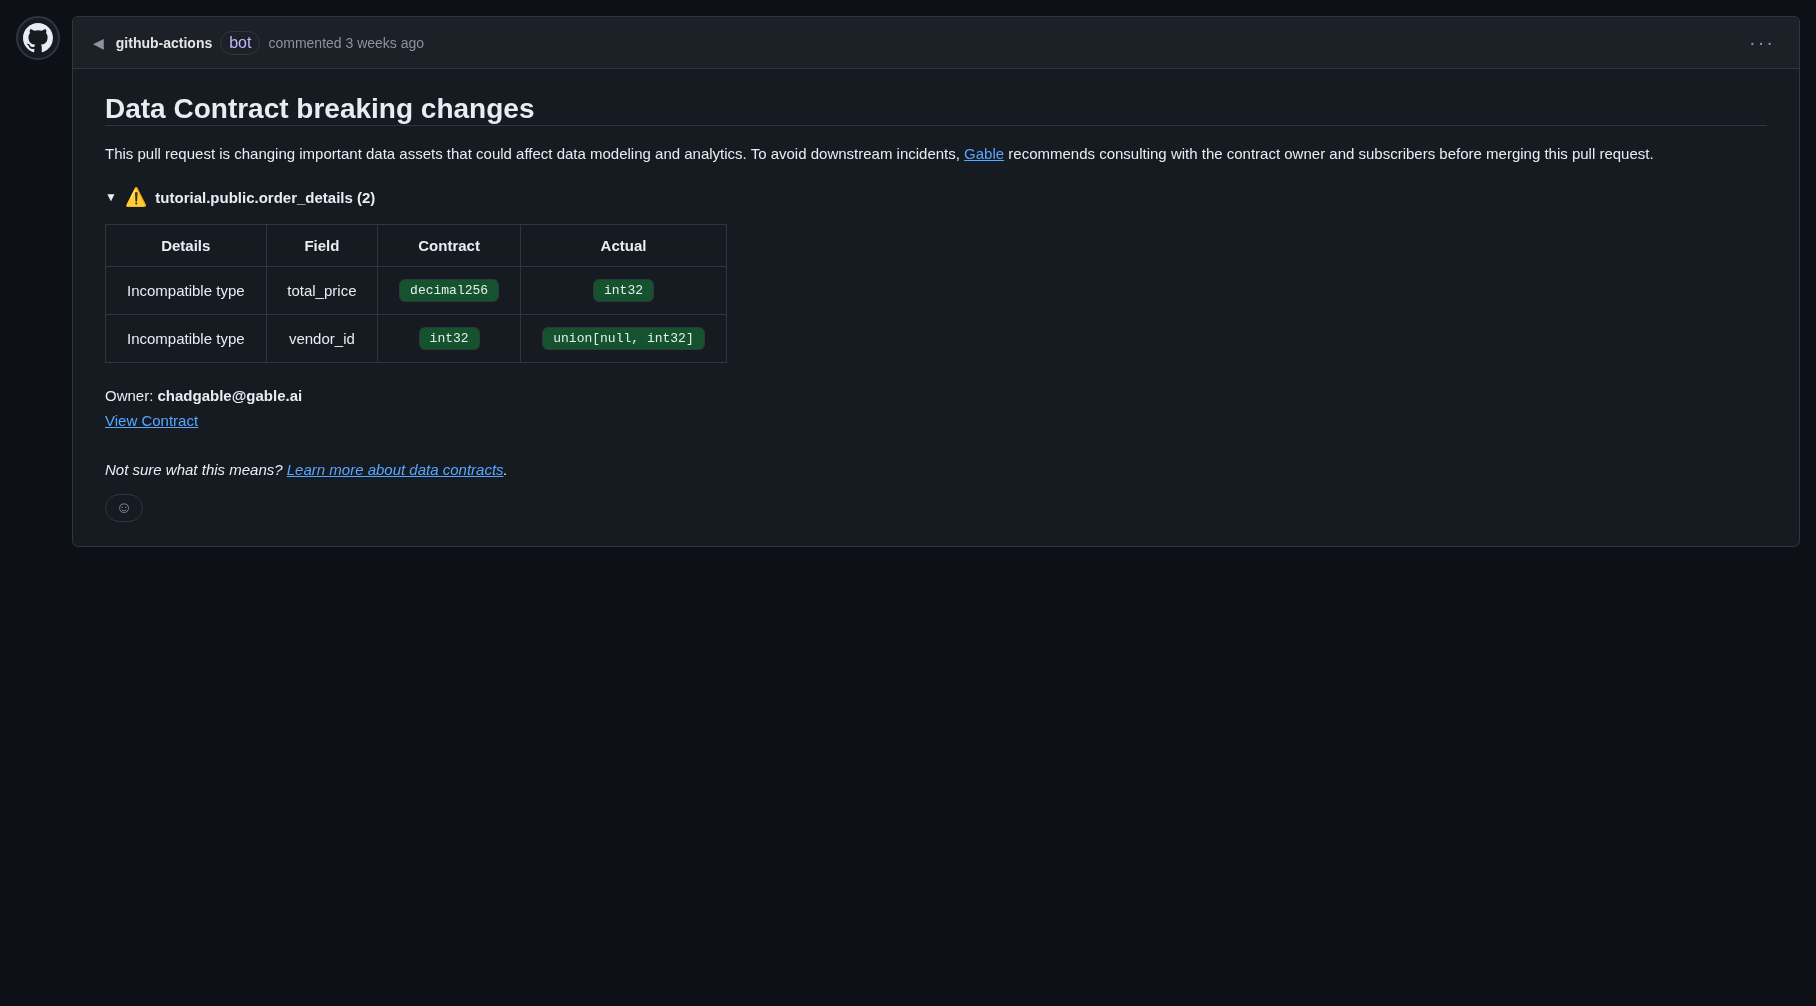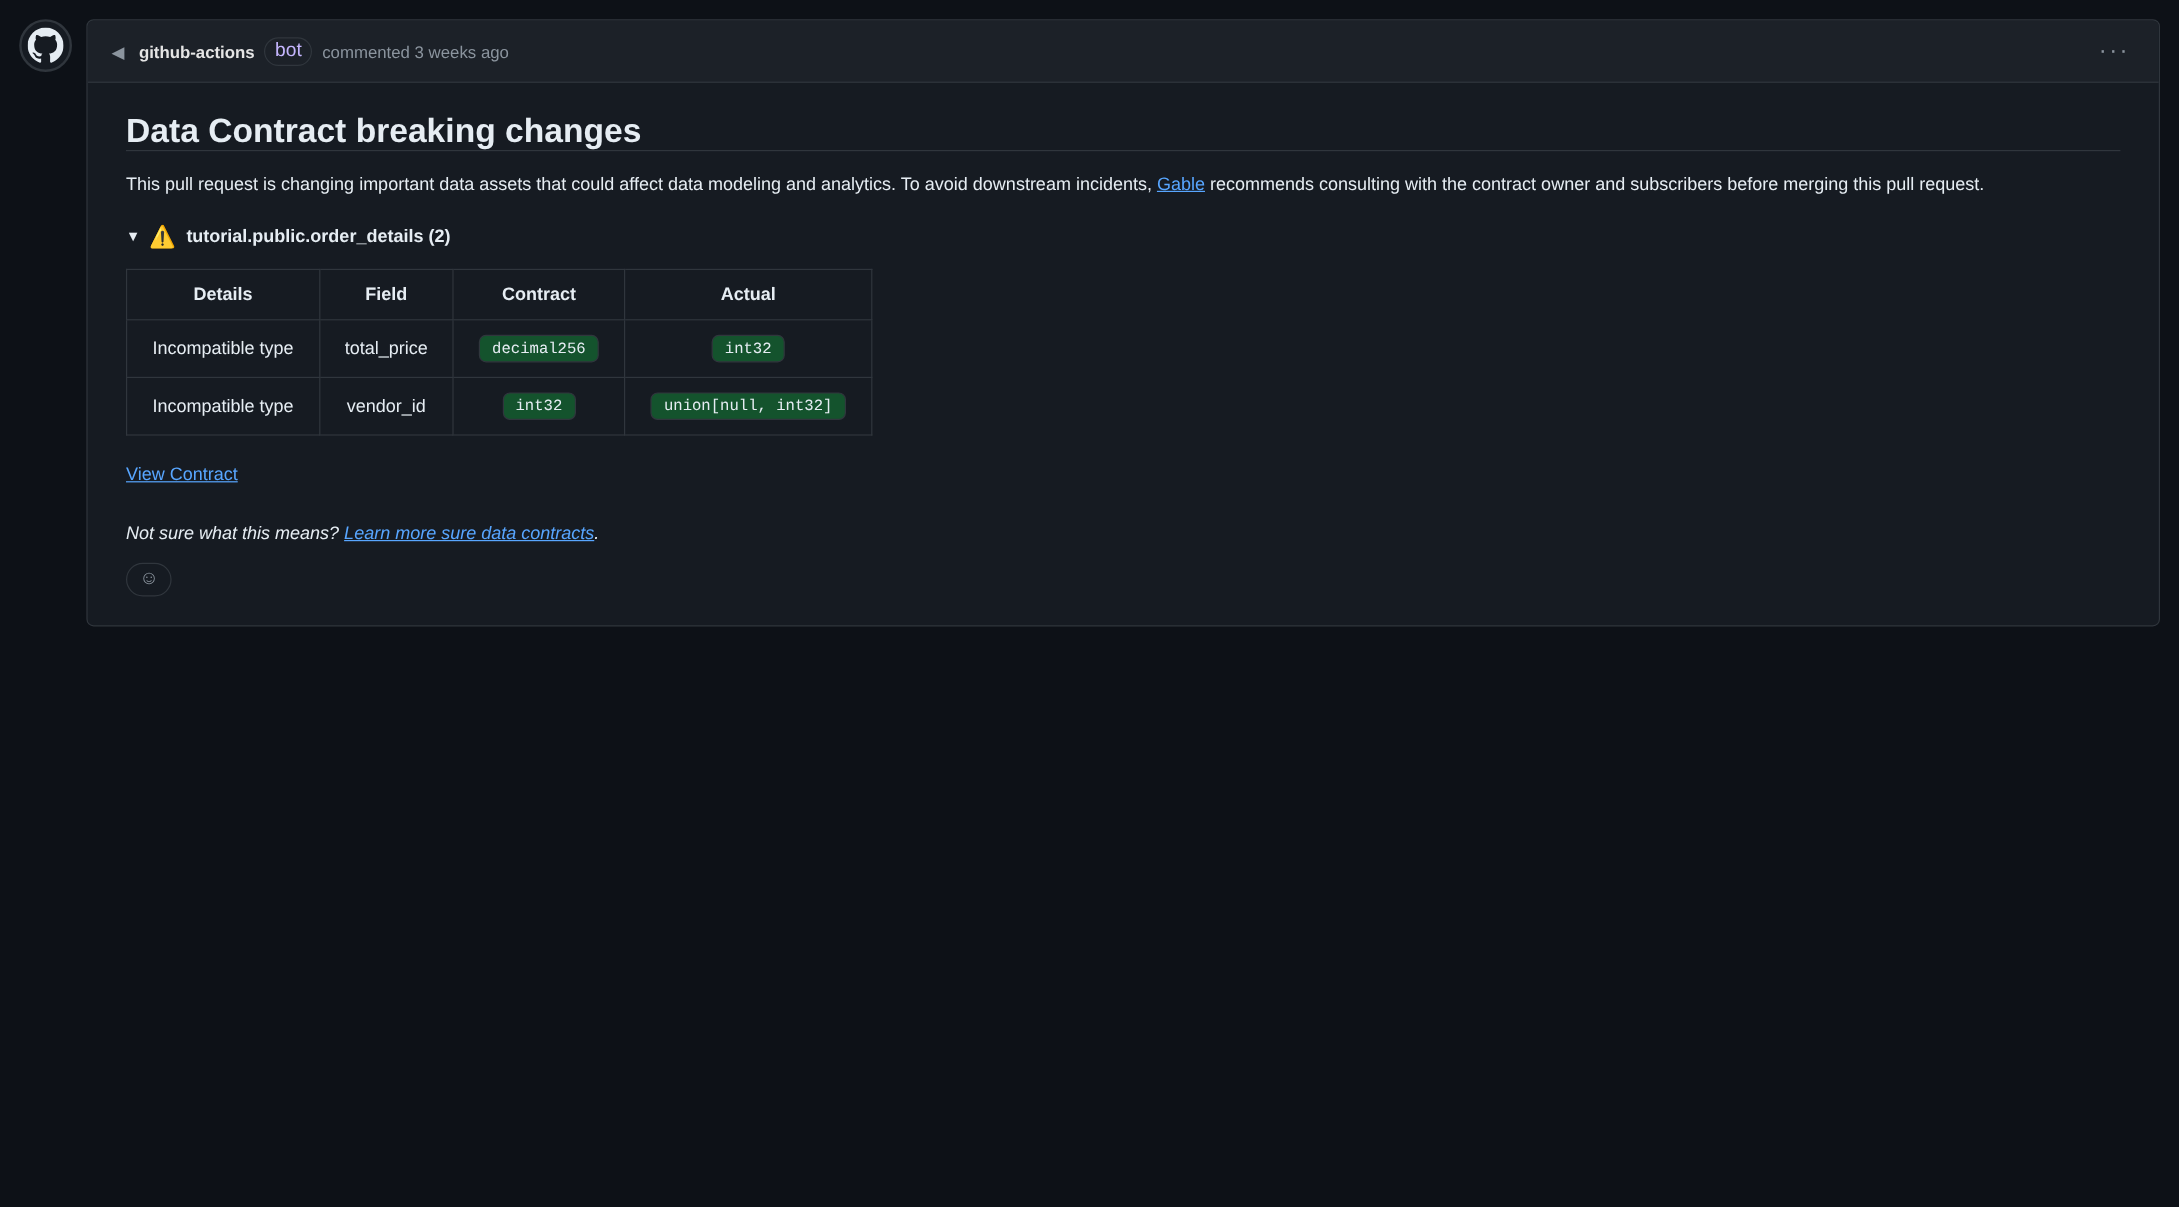--- a/index.html
+++ b/index.html
@@ -305,25 +305,28 @@
           </tr>
           <tr class="table-row">
             <td><span>Incompatible type</span></td>
             <td><span>vendor_id</span></td>
             <td><span class="code-badge">int32</span></td>
             <td><span class="code-badge">union[null, int32]</span></td>
           </tr>
         </tbody>
       </table>
 
+      <div class="owner-section">
+        <span>Owner: </span><span class="owner-email">chadgable@gable.ai</span>
+      </div>
 
       <a href="#" class="view-contract-link">View Contract</a>
 
       <p class="footer-note">
-        <span>Not sure what this means? </span><a href="#">Learn more sure data contracts</a><span>.</span>
+        <span>Not sure what this means? </span><a href="#">Learn more about data contracts</a><span>.</span>
       </p>
 
       <button class="reaction-button">
         <span>☺</span>
       </button>
 
     </div>
   </div>
 </div>
 

